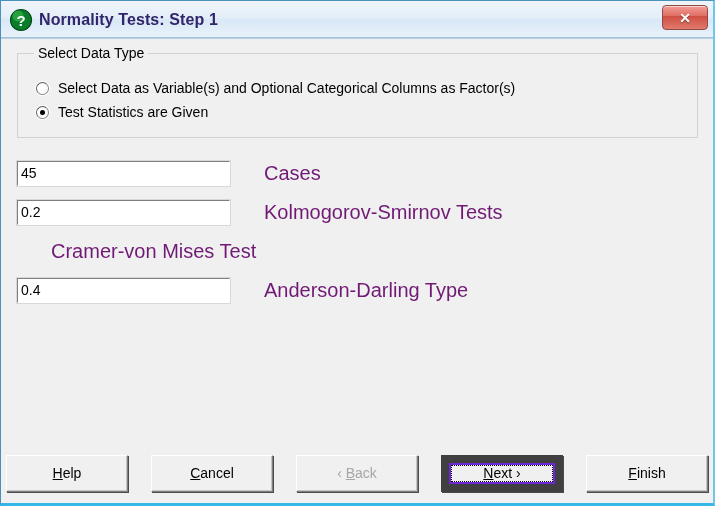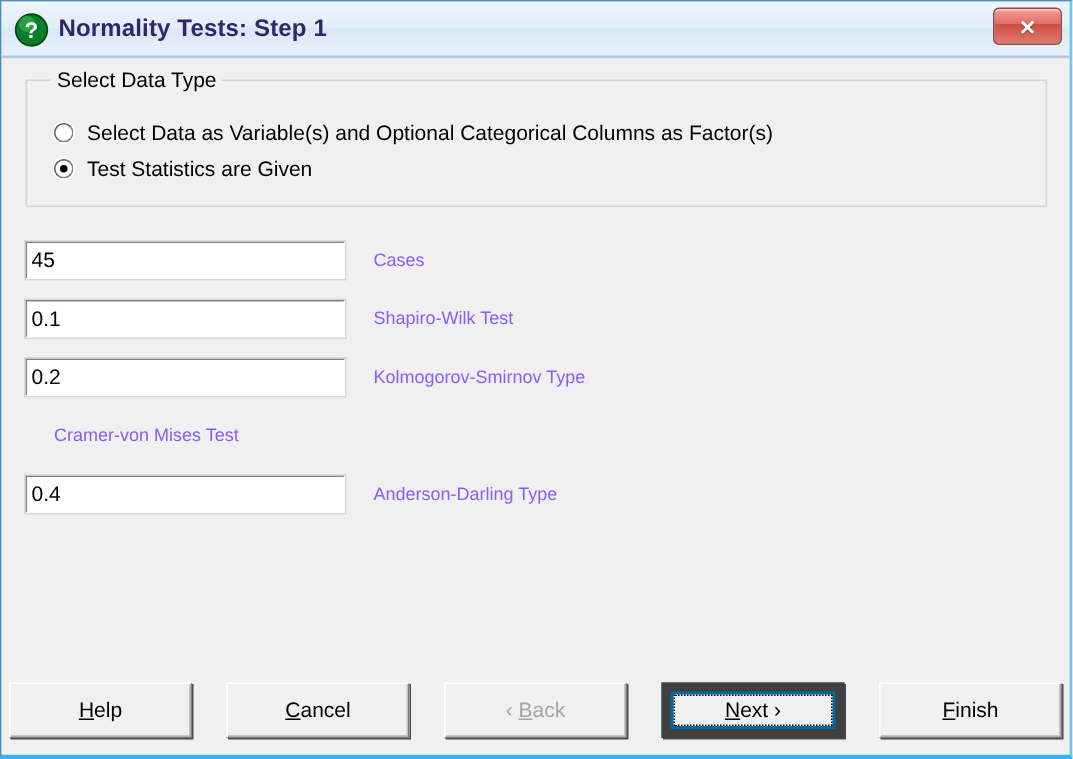--- a/index.html
+++ b/index.html
@@ -178,23 +178,23 @@
     border-left: 1px solid #7f7f7f;
     outline: 1px solid #d8d8d8;
     outline-offset: 0;
     font-family: "Liberation Sans", sans-serif;
     font-size: 14px;
     color: #000000;
     padding: 0 3px;
     line-height: 23px;
   }
   .field-label {
-    margin-left: 19px;
-    font-size: 12px;
-    color: #8b5cf6;
+    margin-left: 34px;
+    font-size: 20px;
+    color: #701a75;
     white-space: nowrap;
   }
 
   
   .buttonbar {
     position: absolute;
     left: 0;
     right: 0;
     bottom: 8px;
     height: 46px;
@@ -218,23 +218,23 @@
     font-size: 14px;
     color: #000000;
     cursor: default;
     position: relative;
     font-family: "Liberation Sans", sans-serif;
   }
   .btn.disabled {
     color: #a6a6a6;
   }
   .btn.default {
-    border: 6px solid #404040;
+    border: 8px solid #404040;
     box-shadow: 1px 1px 0 #4b4b4b;
-    background: #0369a1;
+    background: #6d28d9;
   }
   .btn.default .btn-inner {
     position: absolute;
     left: 2px; right: 2px; top: 2px; bottom: 2px;
     border: 1px dotted #000000;
     display: flex;
     align-items: center;
     justify-content: center;
     background: #f0f0f0;
   }
@@ -278,28 +278,24 @@
       </div>
     </div>
 
     <div class="fields">
 
       <div class="field-row">
         <input class="field-input" type="text" value="45" style="">
         <span class="field-label">Cases</span>
       </div>
 
-      <div class="field-row">
-        <input class="field-input" type="text" value="0.1" style="">
-        <span class="field-label">Shapiro-Wilk Test</span>
-      </div>
 
       <div class="field-row">
         <input class="field-input" type="text" value="0.2" style="">
-        <span class="field-label">Kolmogorov-Smirnov Type</span>
+        <span class="field-label">Kolmogorov-Smirnov Tests</span>
       </div>
 
       <div class="field-row">
         <span class="field-label">Cramer-von Mises Test</span>
       </div>
 
       <div class="field-row">
         <input class="field-input" type="text" value="0.4" style="">
         <span class="field-label">Anderson-Darling Type</span>
       </div>

